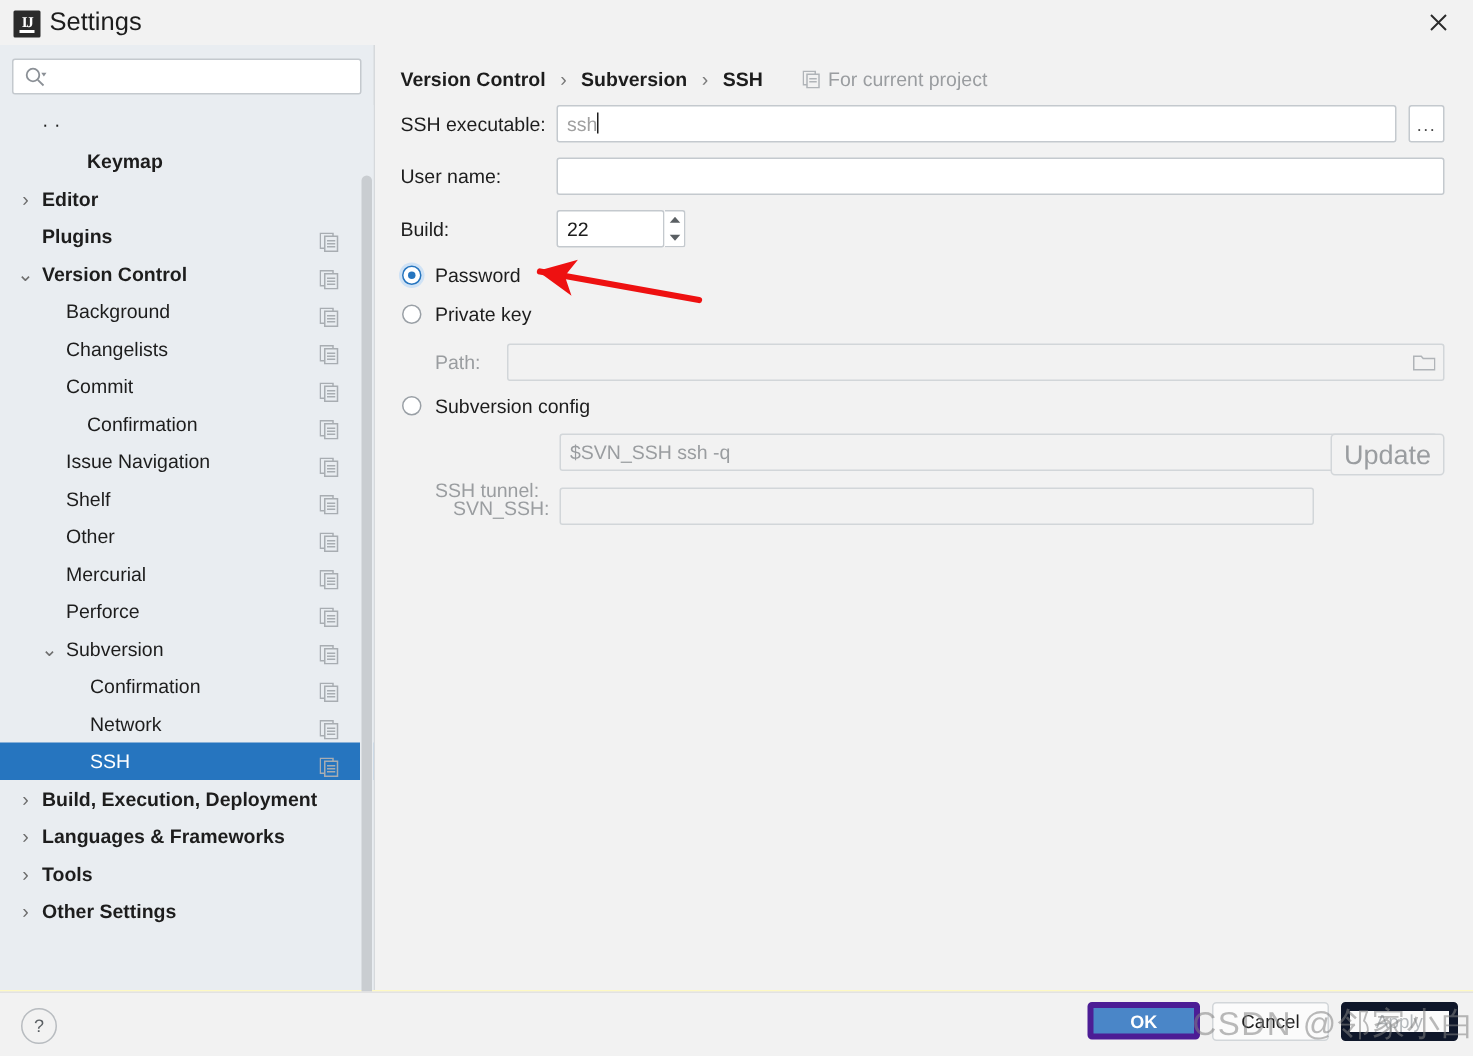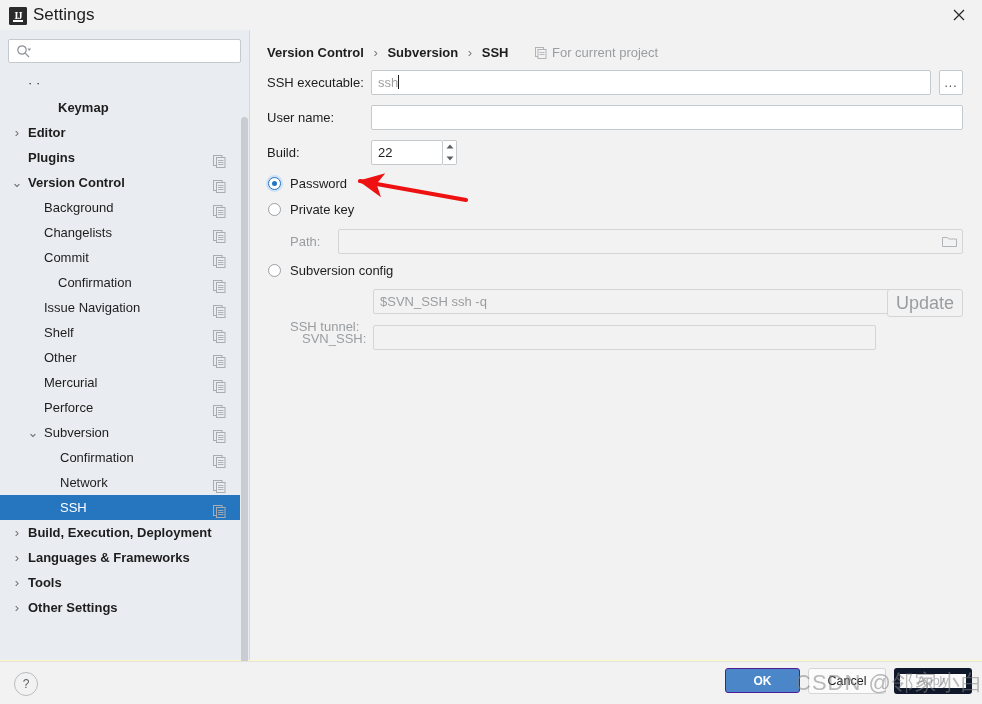--- a/index.html
+++ b/index.html
@@ -186,21 +186,21 @@
     background:#f2f2f2;border-top:1px solid #e2e2e2;
   }
   .help-btn{
     position:absolute;left:14px;top:11px;width:22px;height:22px;
     border:1px solid #b8bcc0;border-radius:50%;background:#f2f2f2;
     display:flex;align-items:center;justify-content:center;
     font-size:12px;color:#5a5f63;cursor:default;
   }
   .ok-btn{
     position:absolute;left:725px;top:668px;width:75px;height:25px;
-    background:#4a86c8;border:1px solid #4c1d95;border-radius:3px;
+    background:#4a86c8;border:4px solid #4c1d95;border-radius:3px;
     display:flex;align-items:center;justify-content:center;
     font-size:12px;font-weight:bold;color:#ffffff;cursor:default;
     box-sizing:border-box;
   }
   .cancel-btn{
     position:absolute;left:808px;top:668px;width:78px;height:26px;
     background:#fbfbfb;border:1px solid #d2d6d9;border-radius:3px;
     display:flex;align-items:center;justify-content:center;
     font-size:12.5px;color:#1d1d1d;cursor:default;box-sizing:border-box;
   }

